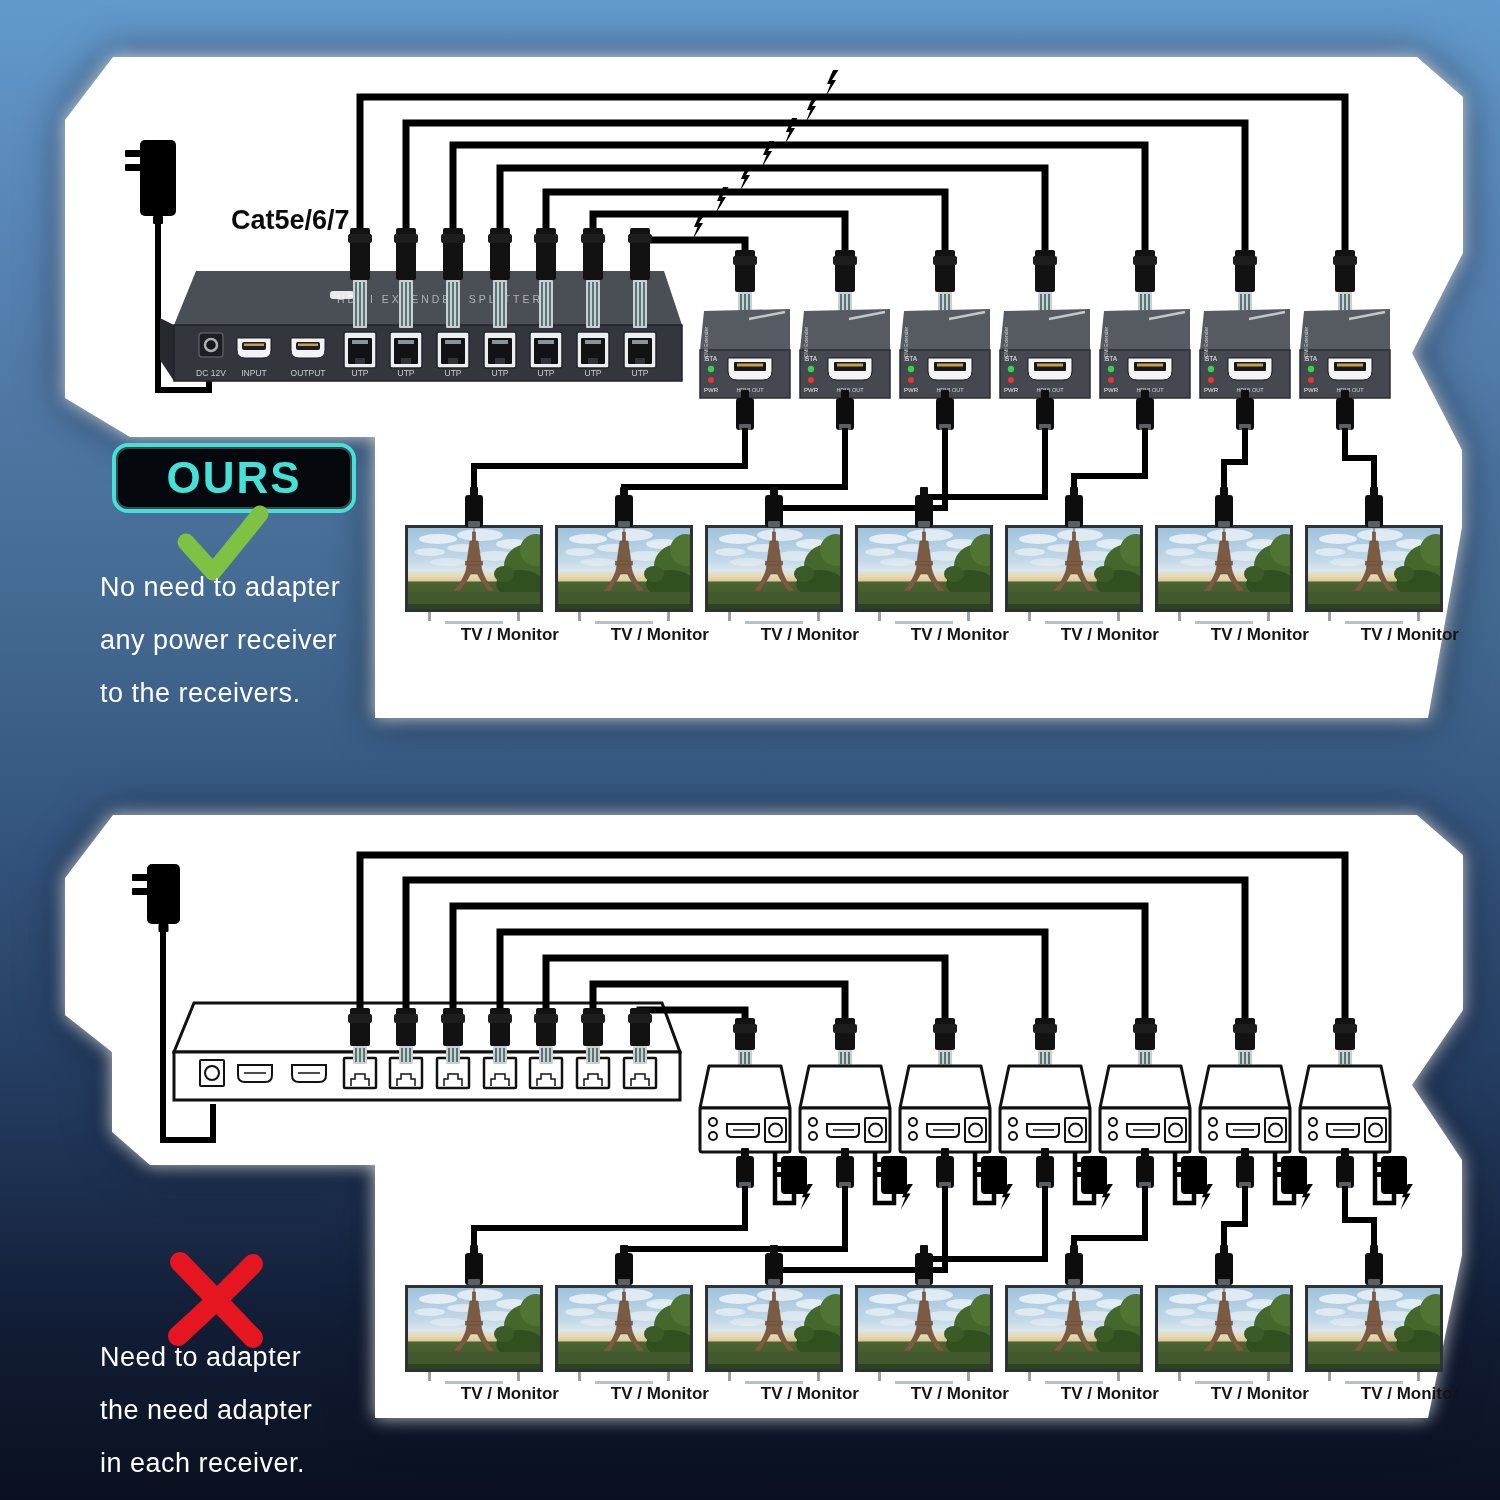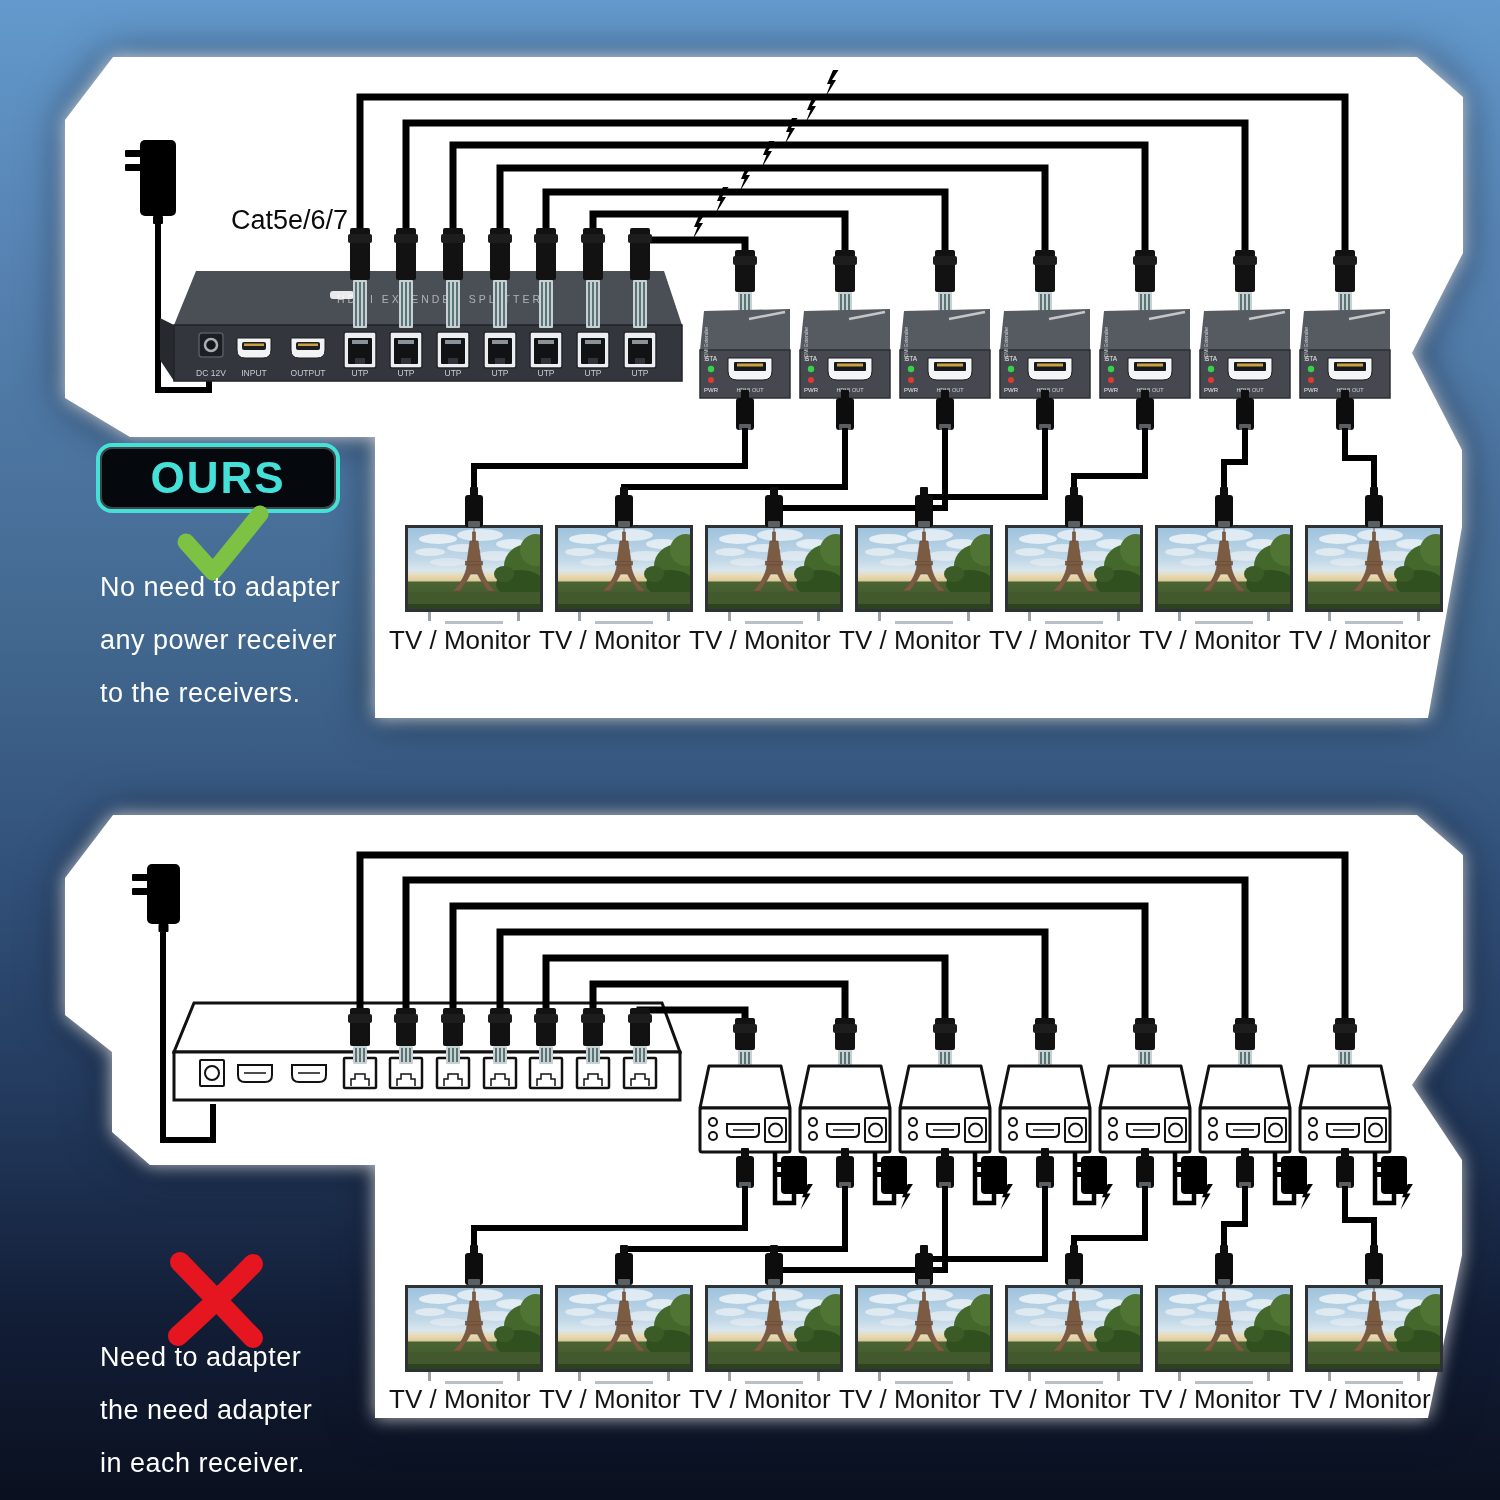--- a/index.html
+++ b/index.html
@@ -9,29 +9,29 @@
   .panel-wrap{position:absolute;inset:0;filter:drop-shadow(0 0 9px rgba(255,255,255,.75)) drop-shadow(0 0 20px rgba(8,15,30,.6));pointer-events:none;}
   .panel{position:absolute;inset:0;background:#ffffff;}
   #panel-ours{clip-path:polygon(113px 57px,1417px 57px,1463px 97px,1463px 253px,1412px 353px,1462px 450px,1462px 527px,1428px 718px,375px 718px,375px 437px,130px 437px,65px 398px,65px 120px);}
   #panel-others{clip-path:polygon(113px 815px,1417px 815px,1463px 855px,1463px 1010px,1412px 1085px,1462px 1160px,1462px 1255px,1428px 1418px,375px 1418px,375px 1165px,150px 1165px,112px 1132px,112px 1052px,65px 1015px,65px 878px);}
   #wiring{position:absolute;left:0;top:0;z-index:30;}
   #devices{position:absolute;inset:0;z-index:20;}
   #overlay{position:absolute;inset:0;z-index:40;}
   .badge{position:absolute;background:#05080d;border:4px solid #45e0d8;border-radius:16px;
     color:#45e0d8;font-size:44px;font-weight:600;letter-spacing:2px;
     display:flex;align-items:center;justify-content:center;box-shadow:0 0 0 2px rgba(255,255,255,.25) inset;}
-  #badge-ours{left:96px;top:443px;width:236px;height:62px;}
+  #badge-ours{left:112px;top:443px;width:236px;height:62px;}
   #badge-others{left:98px;top:1188px;width:242px;height:62px;}
   .desc{position:absolute;color:#ffffff;font-size:27px;letter-spacing:.5px;white-space:nowrap;}
-  .cable-label{position:absolute;left:231px;top:205px;color:#0b0b0b;font-size:27px;font-weight:normal;z-index:25;}
+  .cable-label{position:absolute;left:231px;top:205px;color:#0b0b0b;font-size:27px;font-weight:bold;z-index:25;}
   .tv{position:absolute;width:132px;height:81px;border:3px solid #2f3235;background:linear-gradient(180deg,#9fc3dd 0%,#c3d9e8 40%,#d9e6ee 52%,#e9d8ae 60%,#ddca9c 65%,#4a6332 67%,#41582c 100%);z-index:20;}
   .tv svg{position:absolute;left:0;top:0;}
   .tv-leg{position:absolute;width:3px;height:9px;background:#9aa2a8;top:84px;}
   .tv-bar{position:absolute;width:58px;height:3px;background:#b9c0c5;top:93px;}
-  .tv-label{position:absolute;width:170px;text-align:left;color:#141414;font-size:26px;font-weight:normal;z-index:25;}
+  .tv-label{position:absolute;width:170px;text-align:right;color:#141414;font-size:17px;font-weight:bold;z-index:25;}
   text{font-family:"Liberation Sans",sans-serif;}
 </style>
 </head>
 <body>
 
 <div id="canvas">
   <div class="panel-wrap">
     <div class="panel" id="panel-ours"></div>
   </div>
   <div class="panel-wrap">

